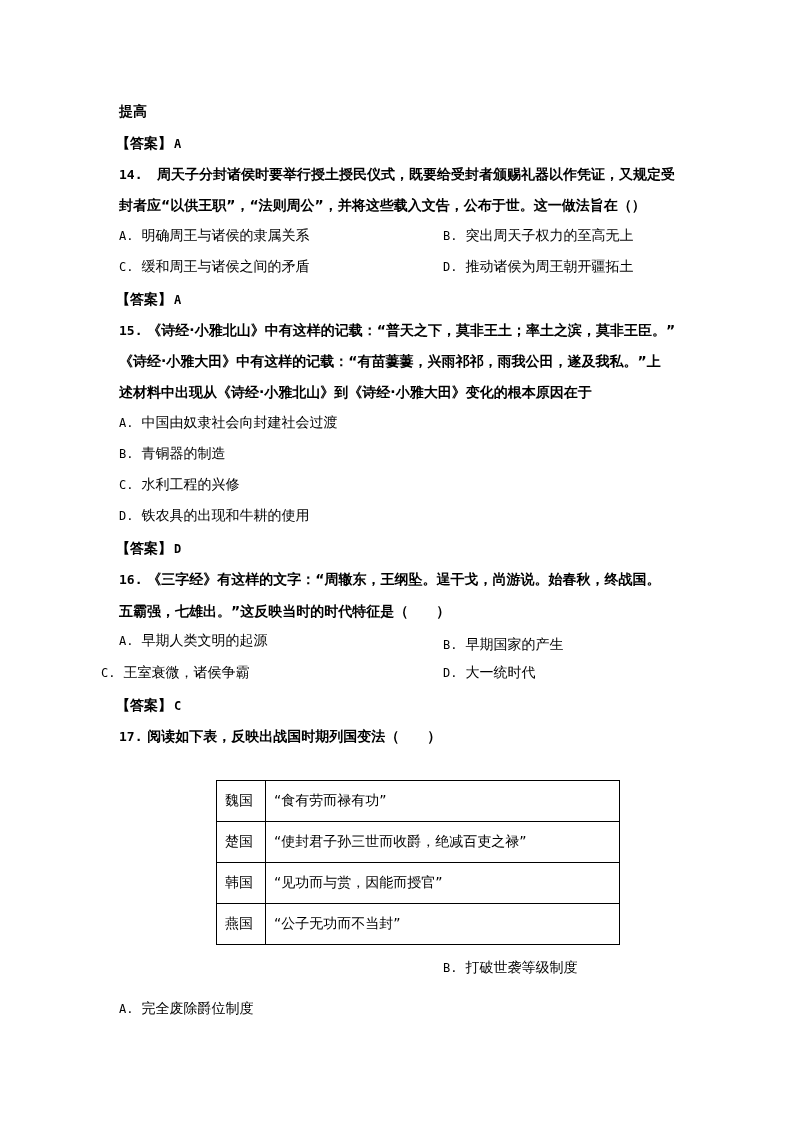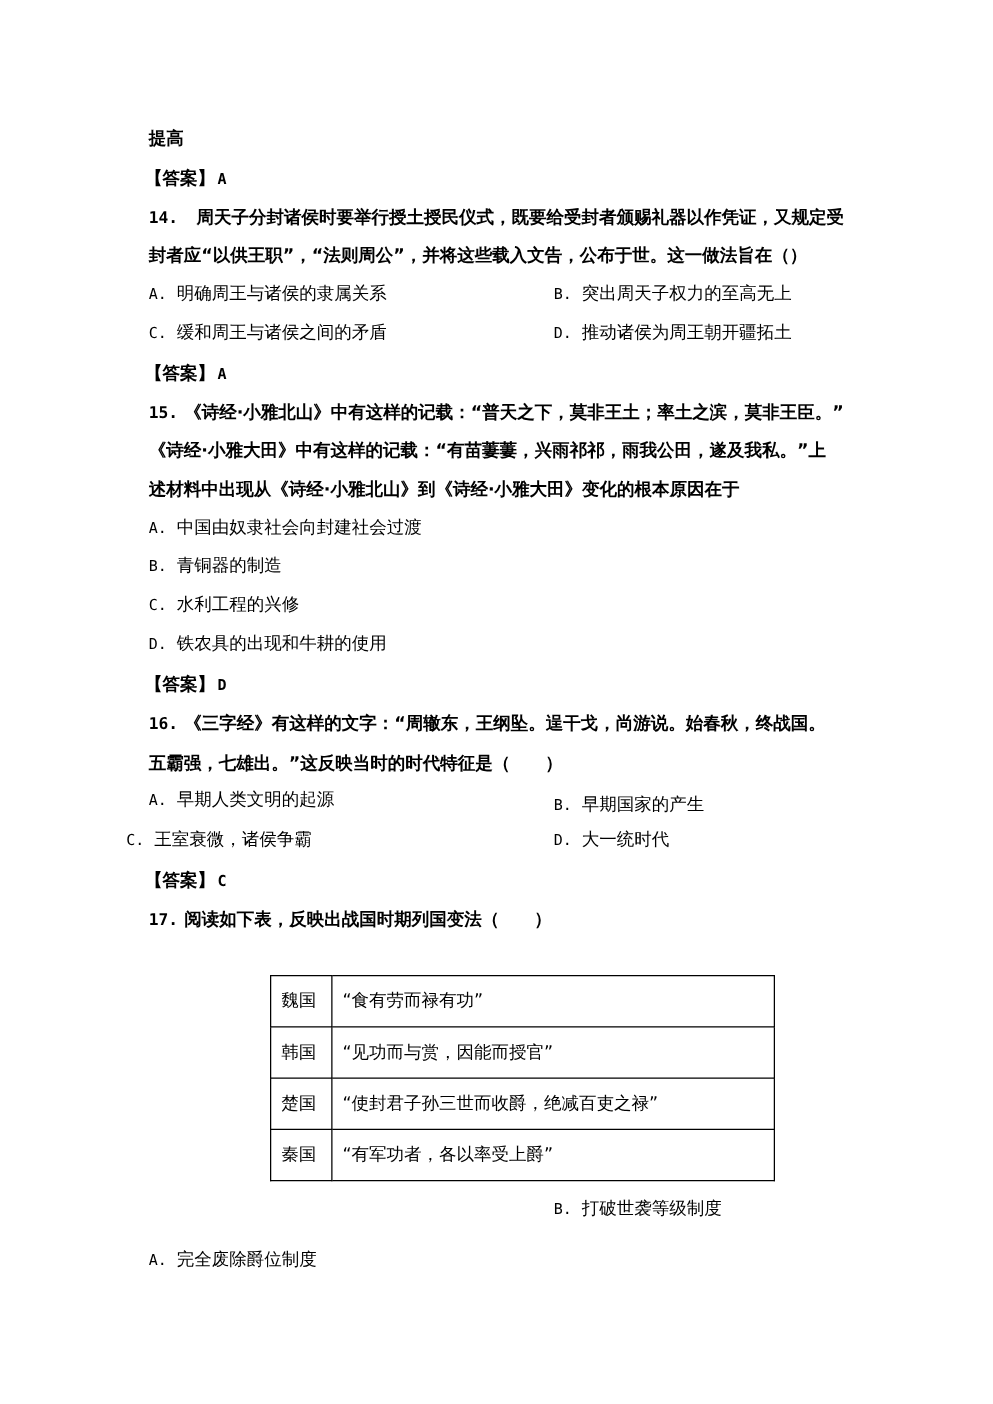--- a/index.html
+++ b/index.html
@@ -70,28 +70,28 @@
   <span class="qnum">17.</span>&nbsp;<span>阅读如下表，反映出战国时期列国变法（　　）</span>
 </div>
 
 <table class="laws">
   <tbody>
       <tr>
     <td class="state">魏国</td>
     <td>“食有劳而禄有功”</td>
   </tr>
   <tr>
+    <td class="state">楚国</td>
+    <td>“使封君子孙三世而收爵，绝减百吏之禄”</td>
+  </tr>
+  <tr>
     <td class="state">韩国</td>
     <td>“见功而与赏，因能而授官”</td>
   </tr>
   <tr>
-    <td class="state">楚国</td>
-    <td>“使封君子孙三世而收爵，绝减百吏之禄”</td>
-  </tr>
-  <tr>
-    <td class="state">秦国</td>
-    <td>“有军功者，各以率受上爵”</td>
+    <td class="state">燕国</td>
+    <td>“公子无功而不当封”</td>
   </tr>
 </tbody>
   </table>
 
 <div class="opt" style="left:119px; top:1000px"><span class="lbl">A.</span><span>完全废除爵位制度</span></div>
 <div class="opt" style="left:443px; top:959px"><span class="lbl">B.</span><span>打破世袭等级制度</span></div>
 
 </body></html>

